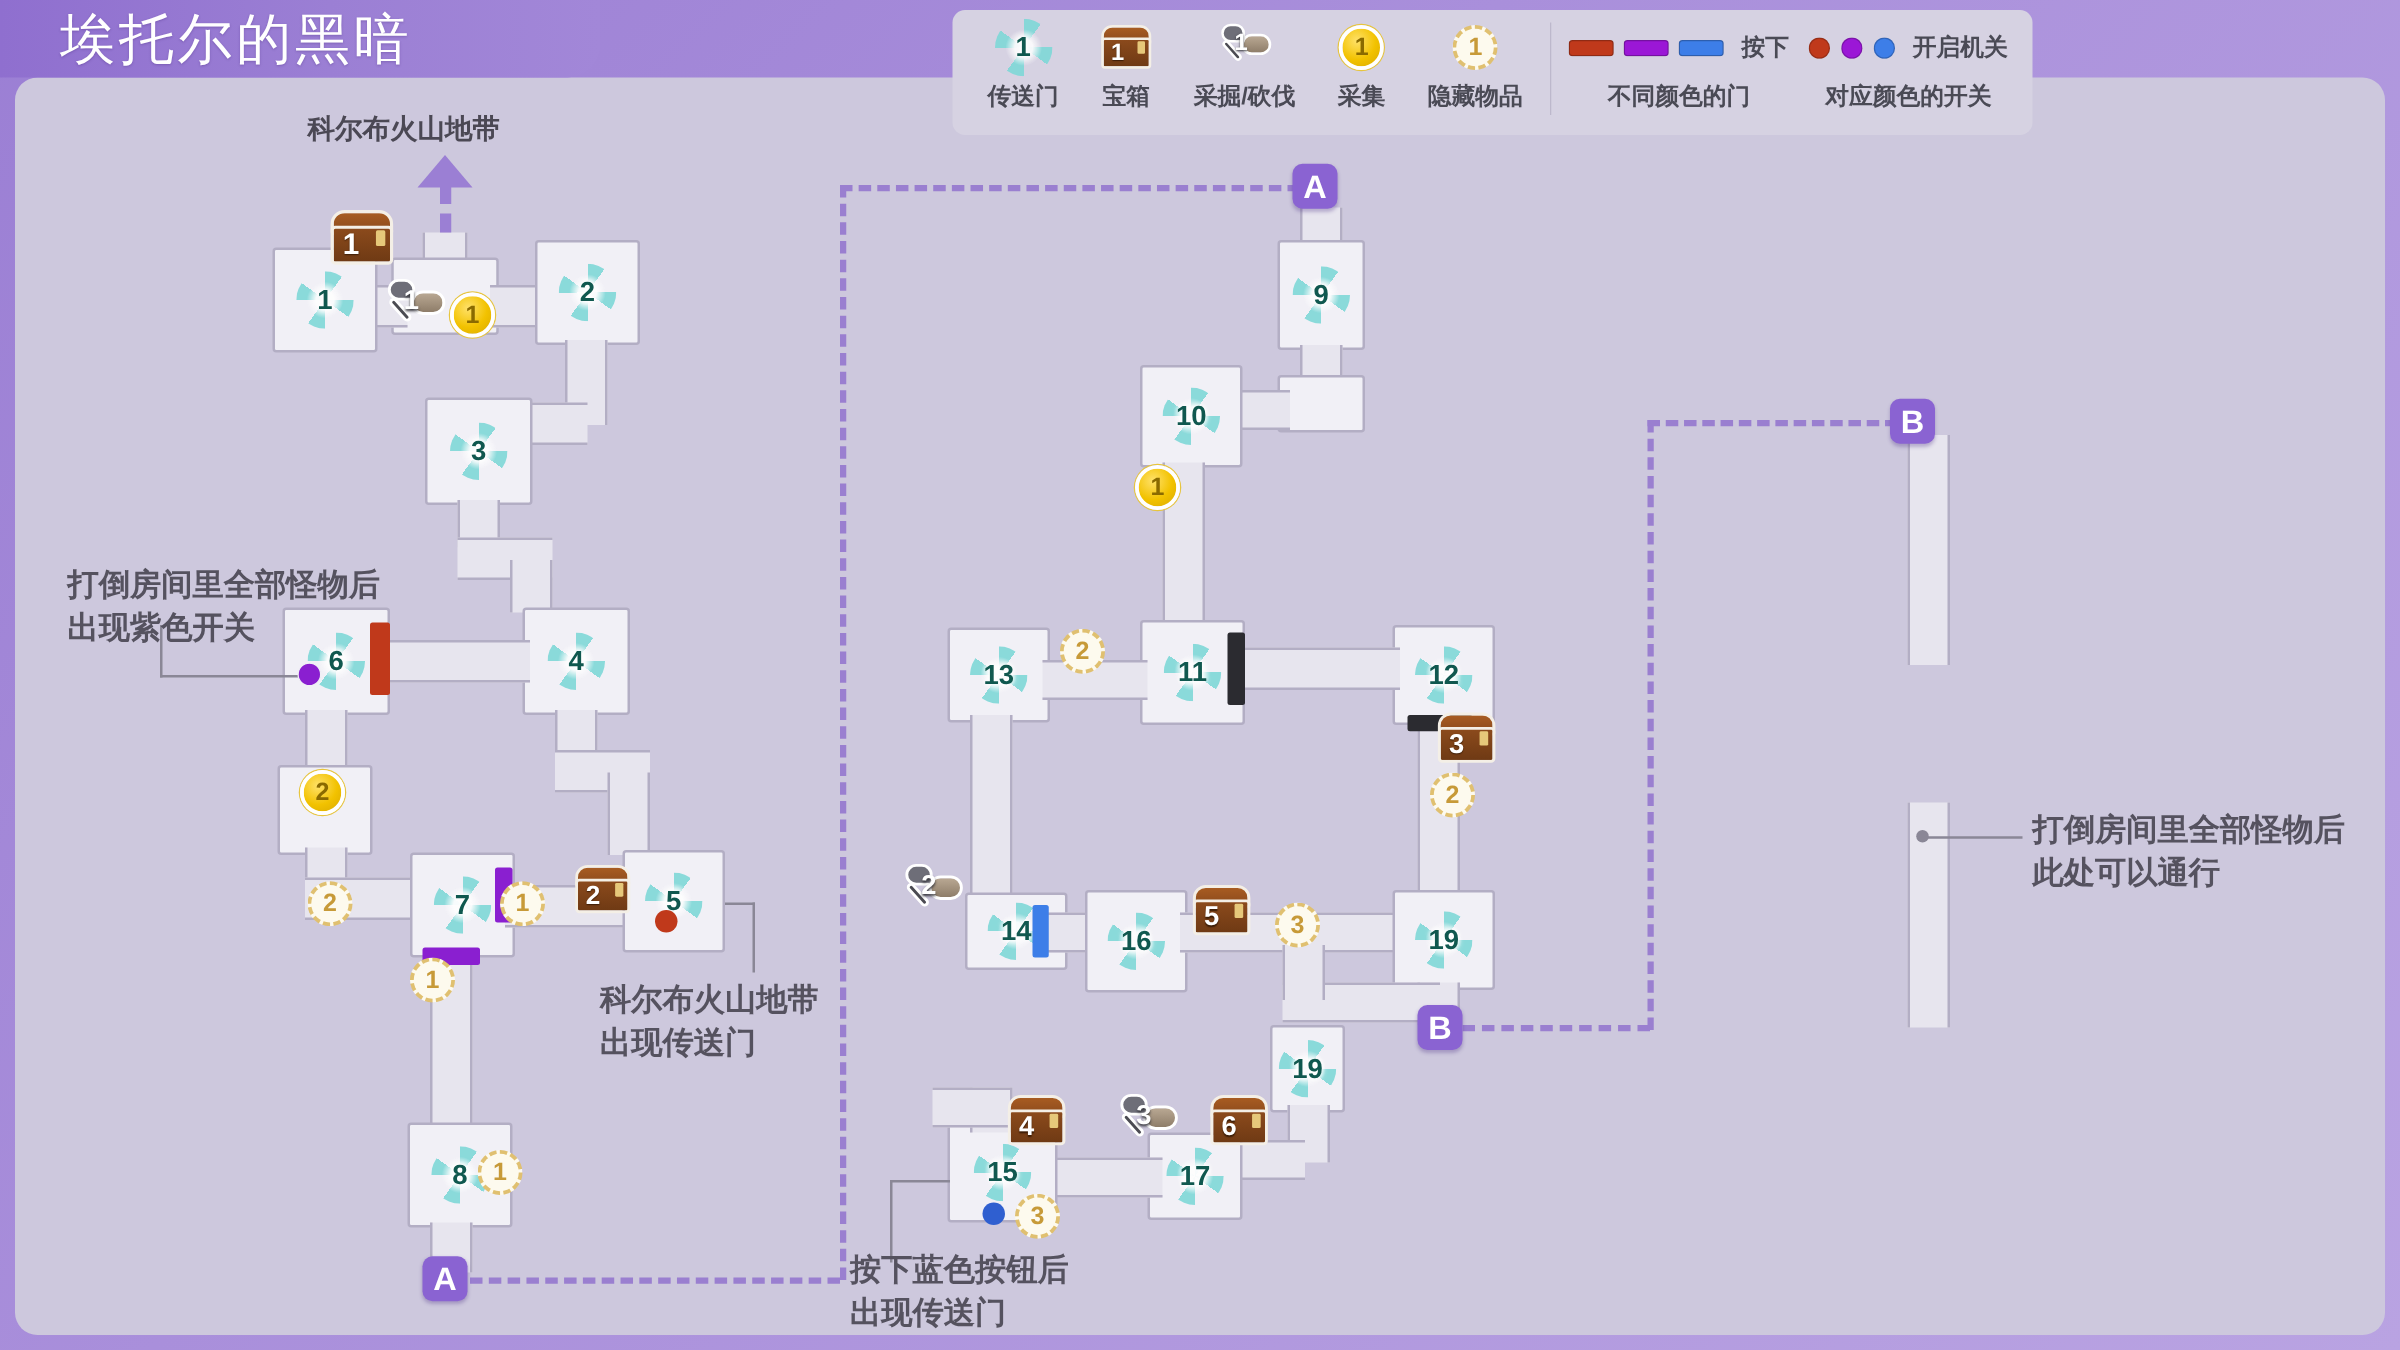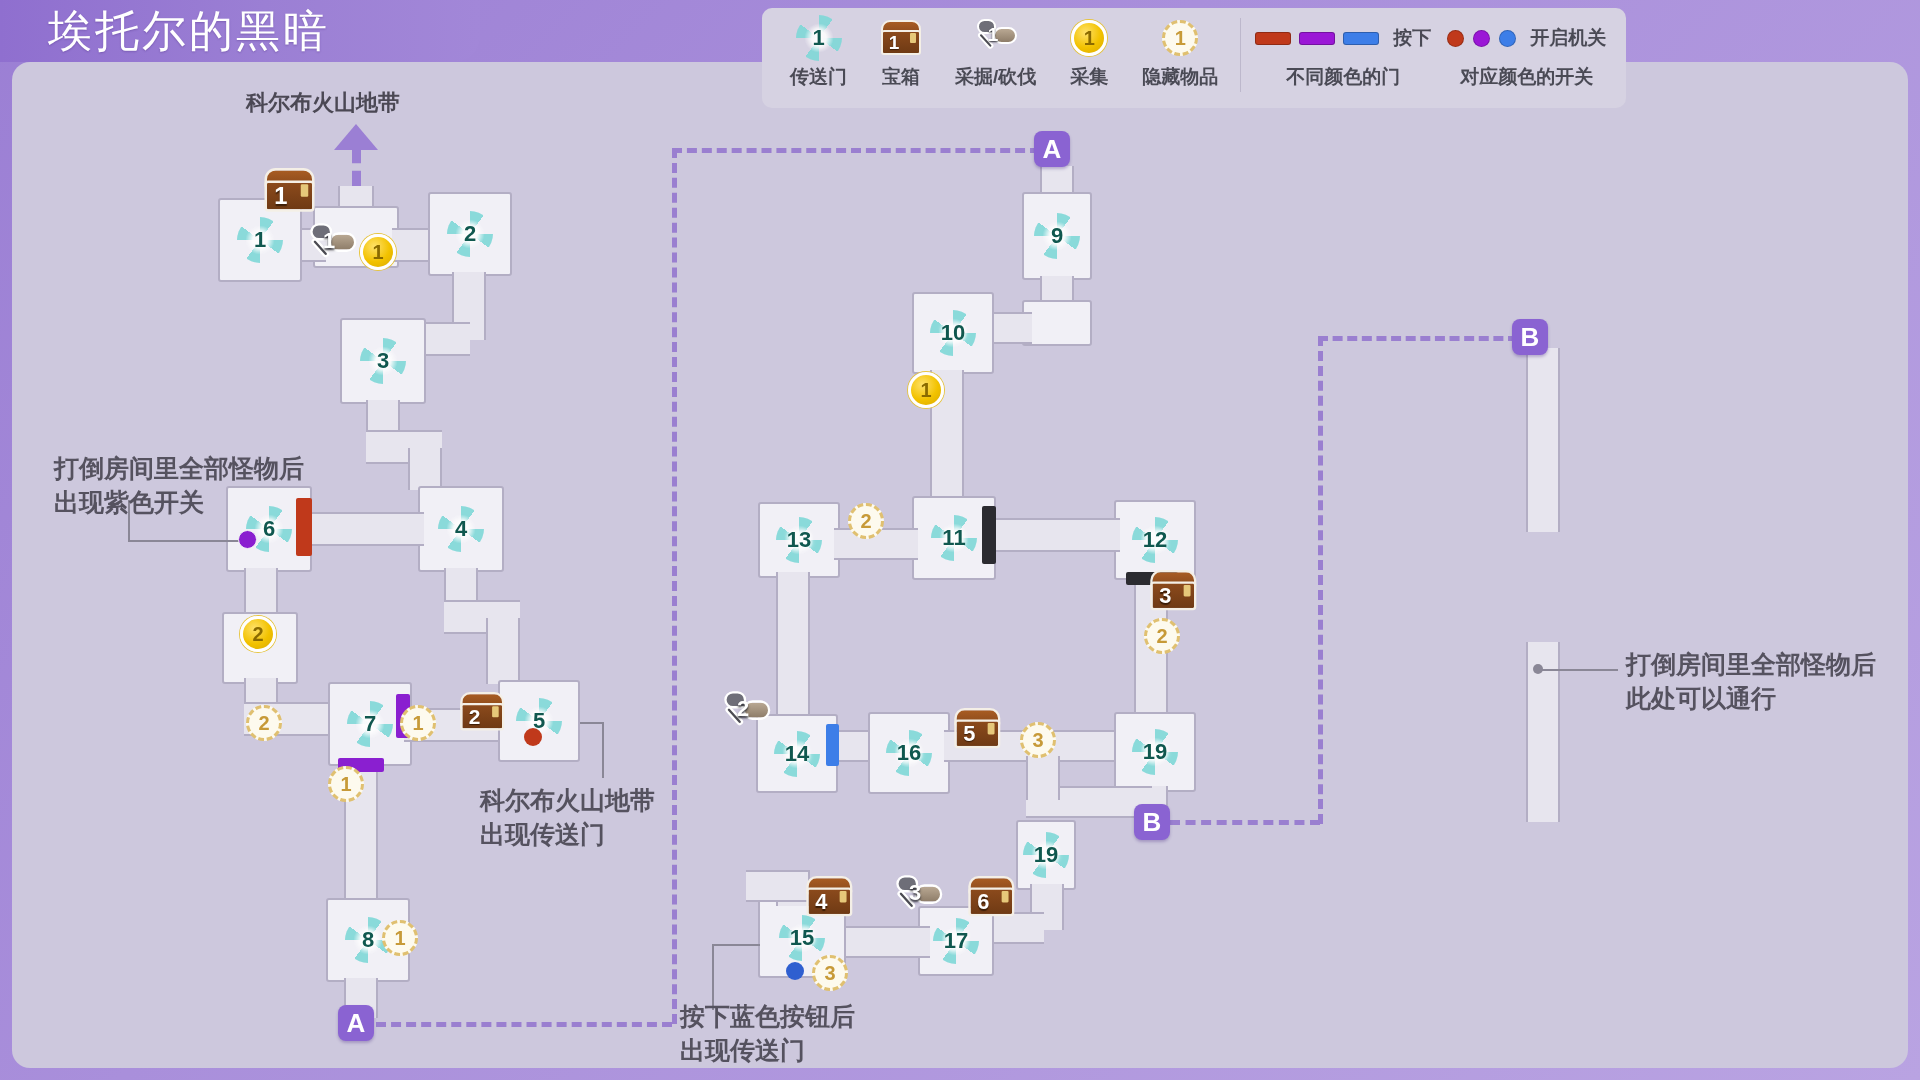--- a/index.html
+++ b/index.html
@@ -430,21 +430,21 @@
       <div style="width:14px;height:58px;background:#2b2b30;border-radius:2px;"></div>
     </div>
 
     <div class="ov" style="left:1126px;top:572px;">
       <div style="width:52px;height:13px;background:#2b2b30;border-radius:2px;"></div>
     </div>
 
     <div class="corr v" style="left:1134px;top:578px;width:34px;height:154px;"></div>
     <div class="corr v" style="left:776px;top:572px;width:34px;height:160px;"></div>
 
-    <div class="room" style="left:756px;top:714px;width:82px;height:79px;">
+    <div class="room" style="left:772px;top:714px;width:82px;height:62px;">
       <span class="portal">
           <span class="swirl"></span>
           <span class="pnum">14</span>
         </span>
     </div>
 
     <div class="ov" style="left:826px;top:724px;">
       <div style="width:13px;height:42px;background:#3d7ee8;border-radius:2px;"></div>
     </div>
     <div class="corr h" style="left:832px;top:730px;width:44px;height:32px;"></div>

